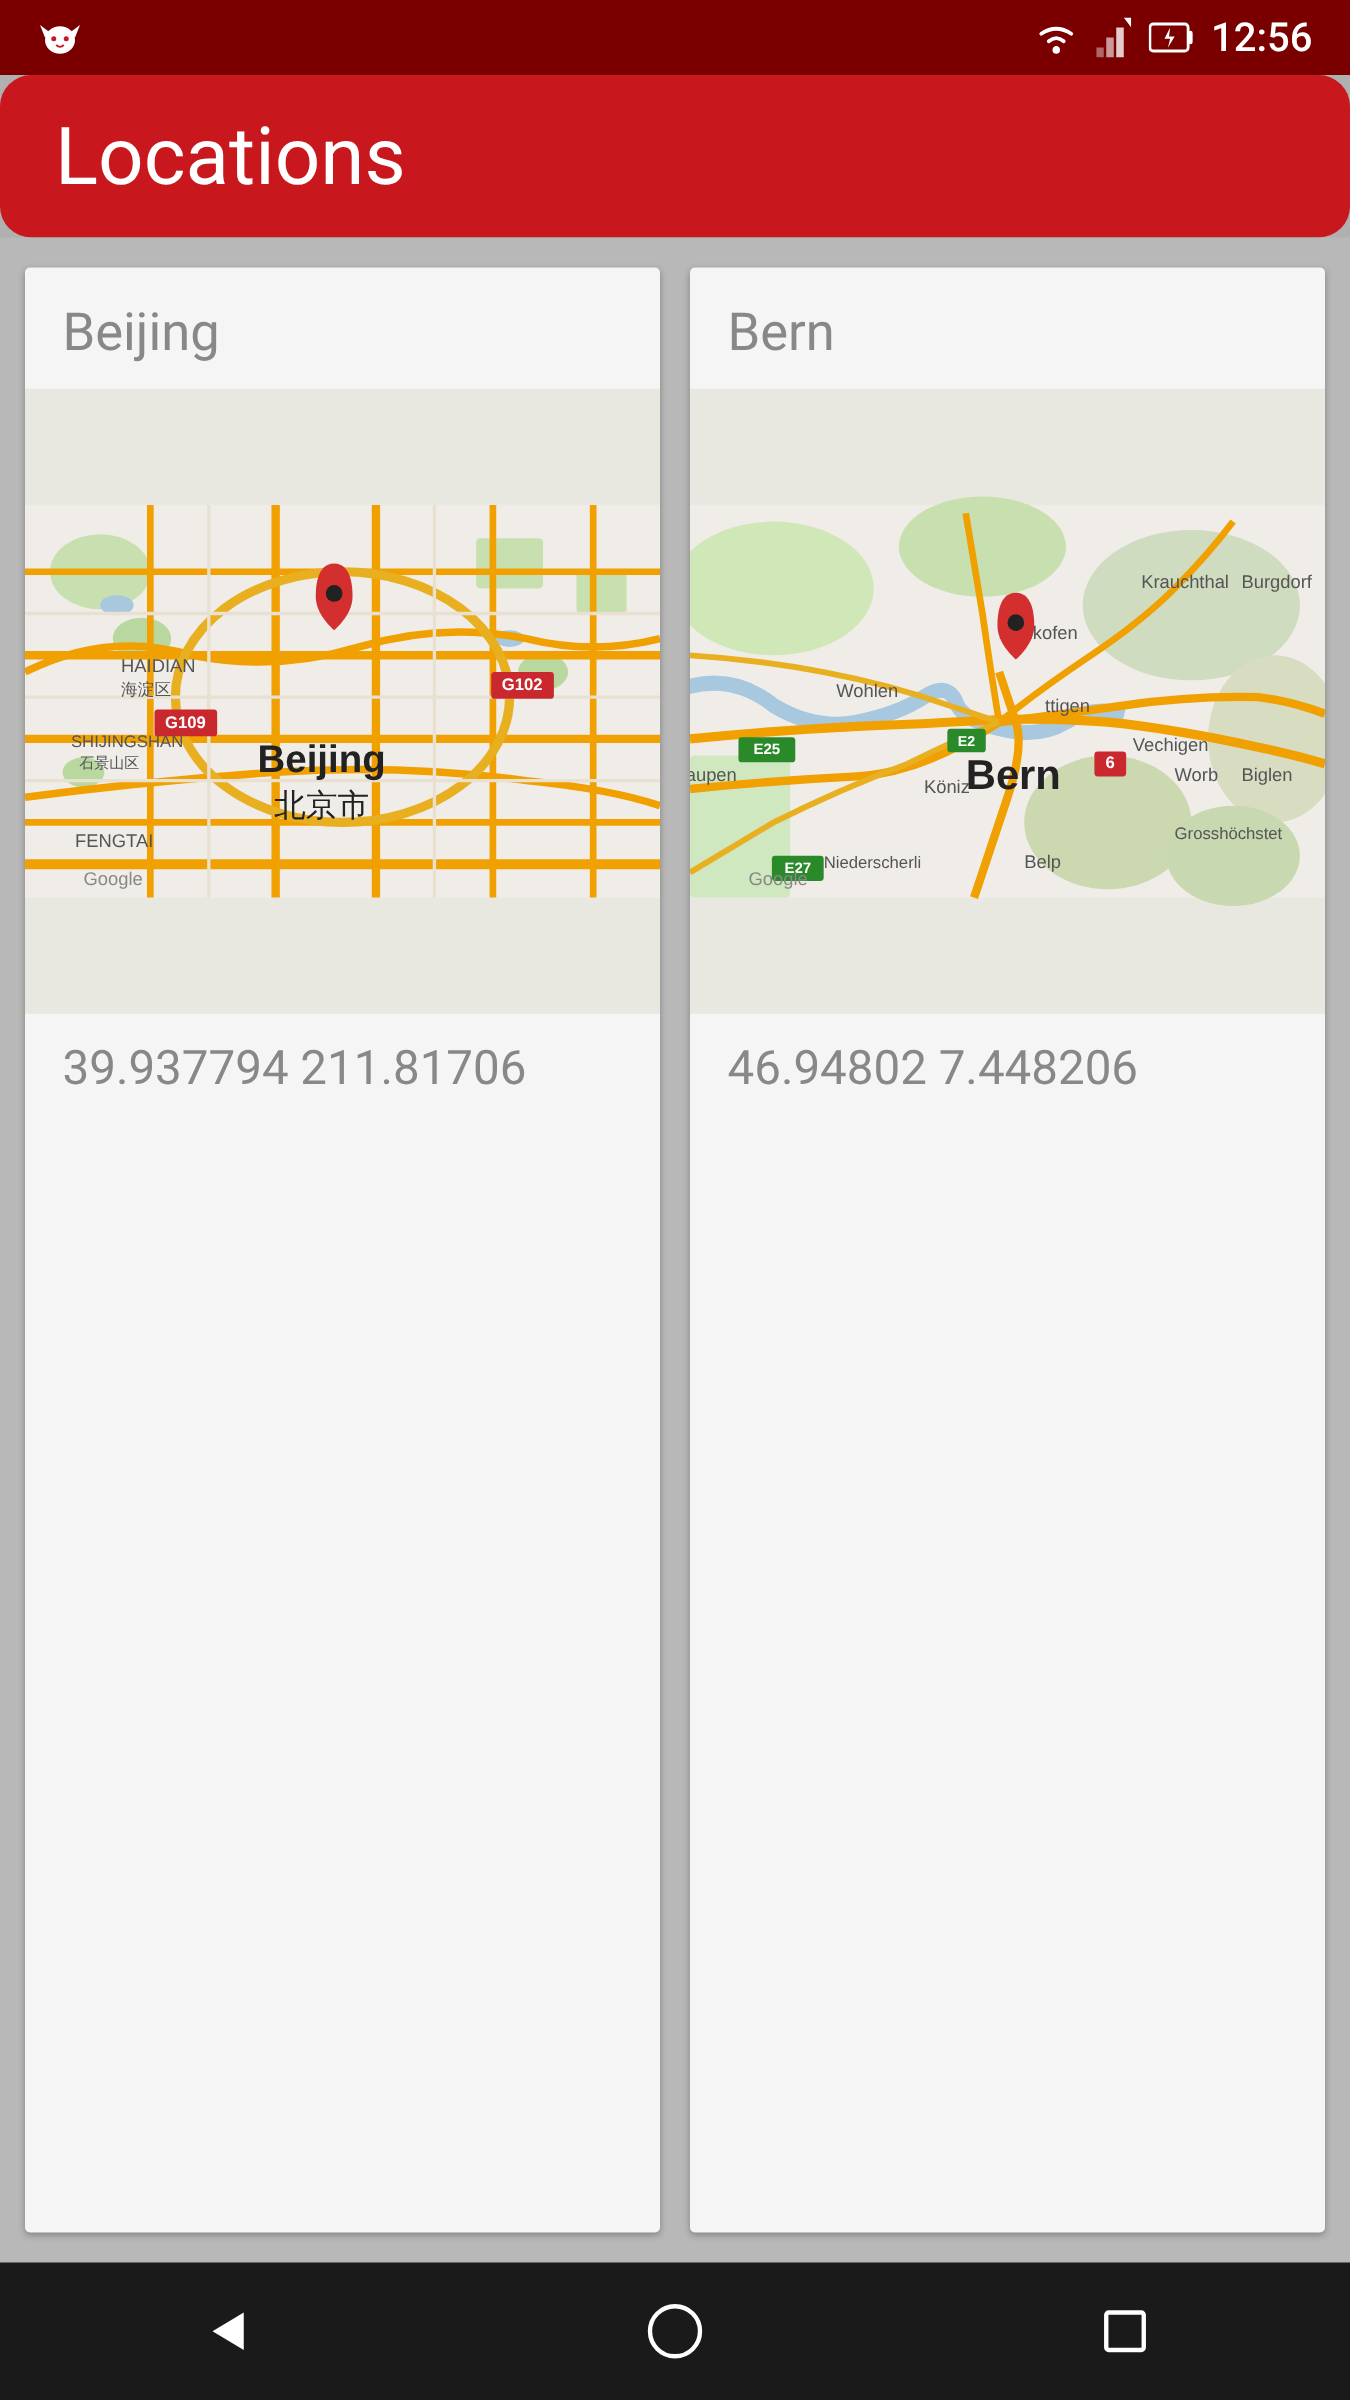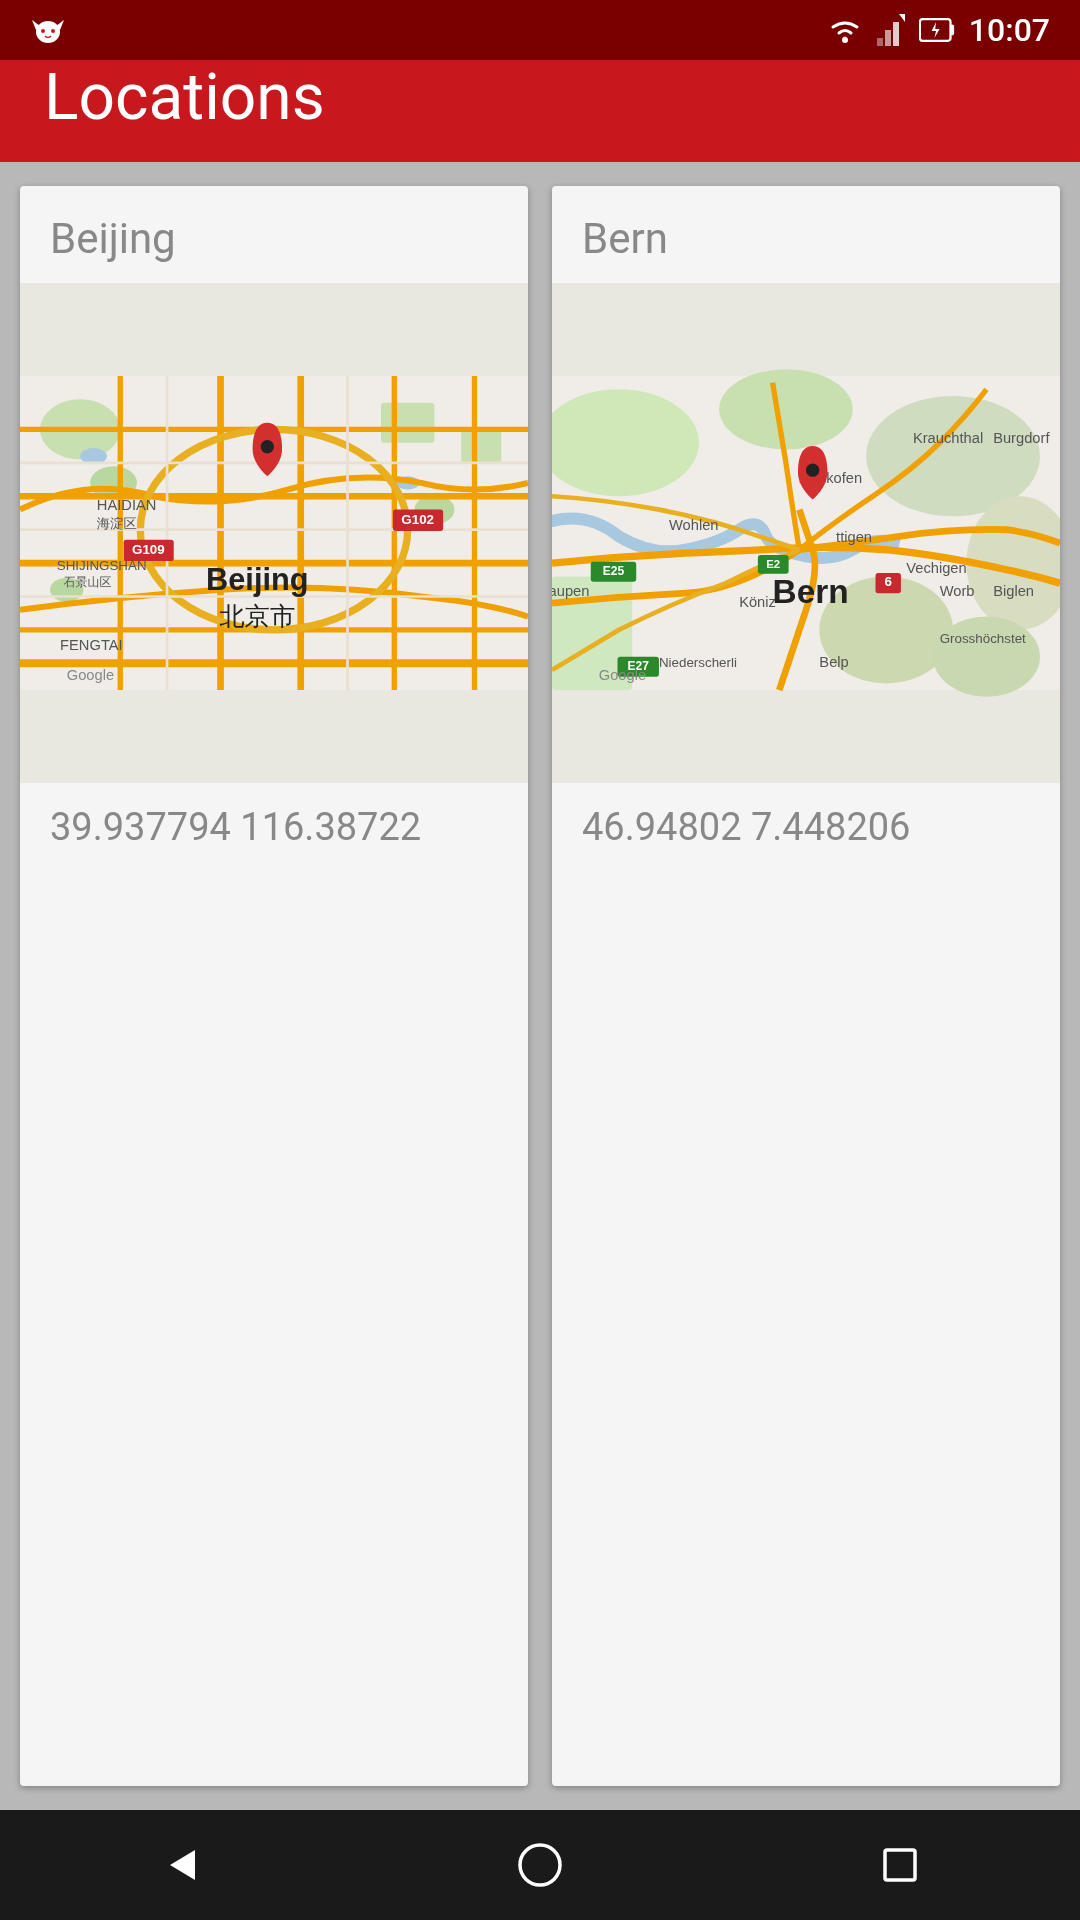--- a/index.html
+++ b/index.html
@@ -34,23 +34,25 @@
     }
     .status-time {
       color: white;
       font-size: 32px;
       font-weight: 500;
     }
 
     
     .app-bar {
       background: #c8181e;
-      height: 102px;
-      display: flex;
+      height: 130px;
+      display: flex;
+      align-items: center;
       padding: 0 44px;
+      border-radius: 25px;
     }
     .app-bar-title {
       color: white;
       font-size: 64px;
       font-weight: 400;
     }
 
     
     .content {
       flex: 1;
@@ -134,21 +136,21 @@
       <rect x="16" y="8" width="6" height="24" fill="white" opacity="0.8"></rect>
       <polygon points="22,0 28,0 28,8" fill="white"></polygon>
     </svg>
 
     <svg width="36" height="32" viewBox="0 0 40 32" fill="white">
       <rect x="1" y="4" width="34" height="24" rx="3" ry="3" stroke="white" stroke-width="2.5" fill="none"></rect>
       <rect x="35" y="10" width="4" height="12" rx="2" fill="white"></rect>
 
       <polygon points="19,7 14,17 19,17 17,25 23,15 18,15" fill="white"></polygon>
     </svg>
-    <span class="status-time">10:07</span>
+    <span class="status-time">12:56</span>
   </div>
 </div>
 
 <div class="app-bar">
   <span class="app-bar-title">Locations</span>
 </div>
 
 <div class="content">
 
   <div class="location-card">
@@ -211,21 +213,21 @@
 
         <text x="70" y="455" fill="#888" font-size="22" font-family="Arial">Google</text>
 
         <g transform="translate(370, 120)">
           <ellipse cx="0" cy="10" rx="12" ry="6" fill="rgba(0,0,0,0.2)"></ellipse>
           <path d="M0,-50 C-22,-50 -22,-18 -22,-10 C-22,12 0,30 0,30 C0,30 22,12 22,-10 C22,-18 22,-50 0,-50Z" fill="#d32f2f"></path>
           <circle cx="0" cy="-14" r="10" fill="#222"></circle>
         </g>
       </svg>
     </div>
-    <div class="location-coords">39.937794 116.38722</div>
+    <div class="location-coords">39.937794 211.81706</div>
   </div>
 
   <div class="location-card">
     <div class="location-card-title">Bern</div>
     <div class="location-map">
       
       <svg width="100%" height="100%" viewBox="0 0 760 470" xmlns="http://www.w3.org/2000/svg">
 
         <rect width="760" height="470" fill="#f0ede8"></rect>
 

